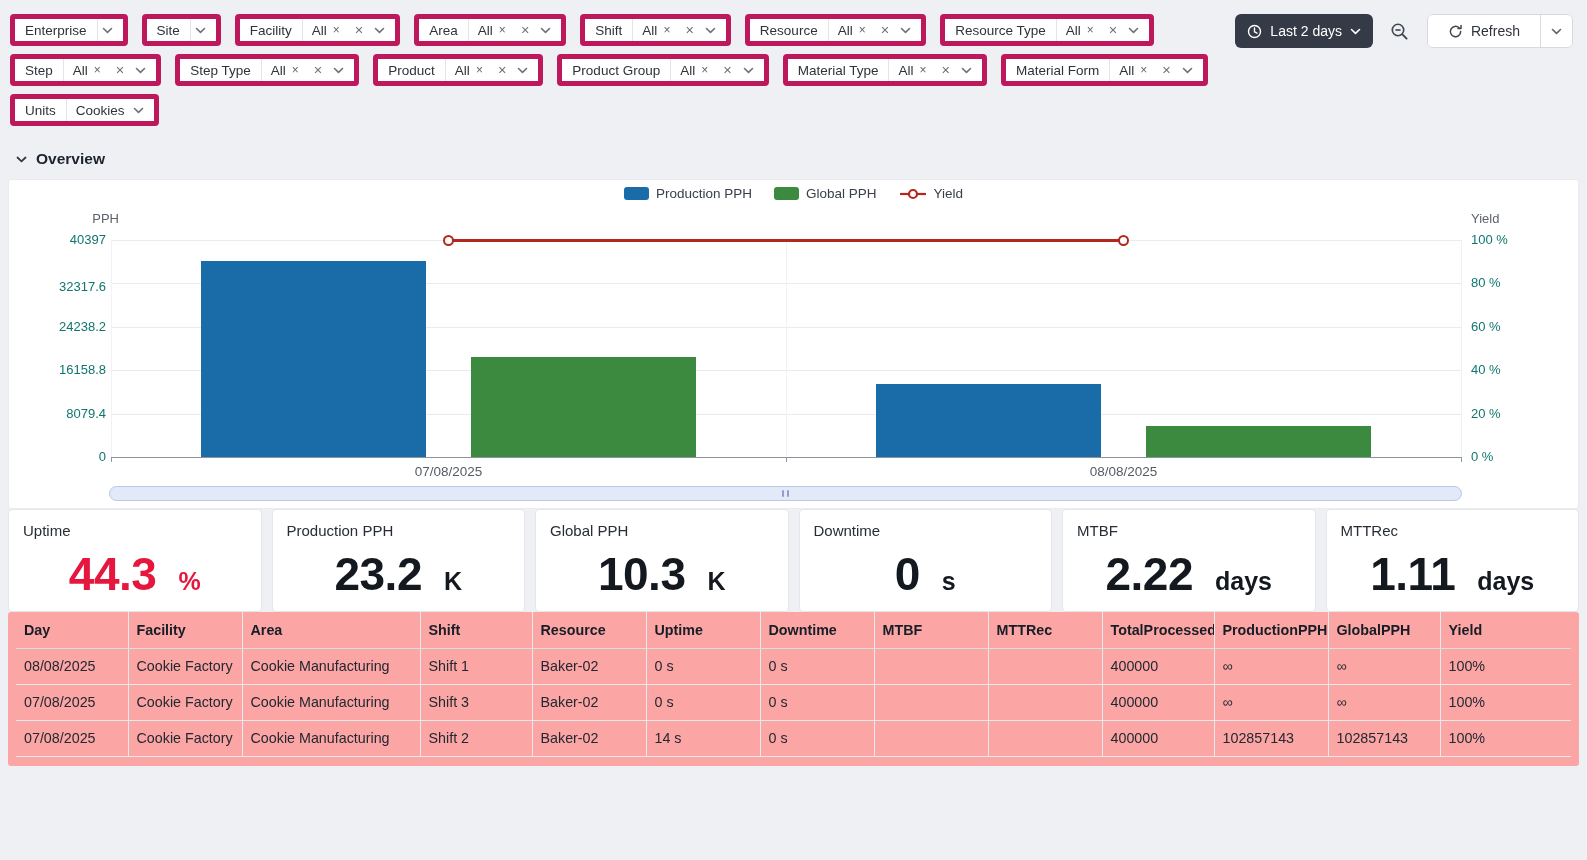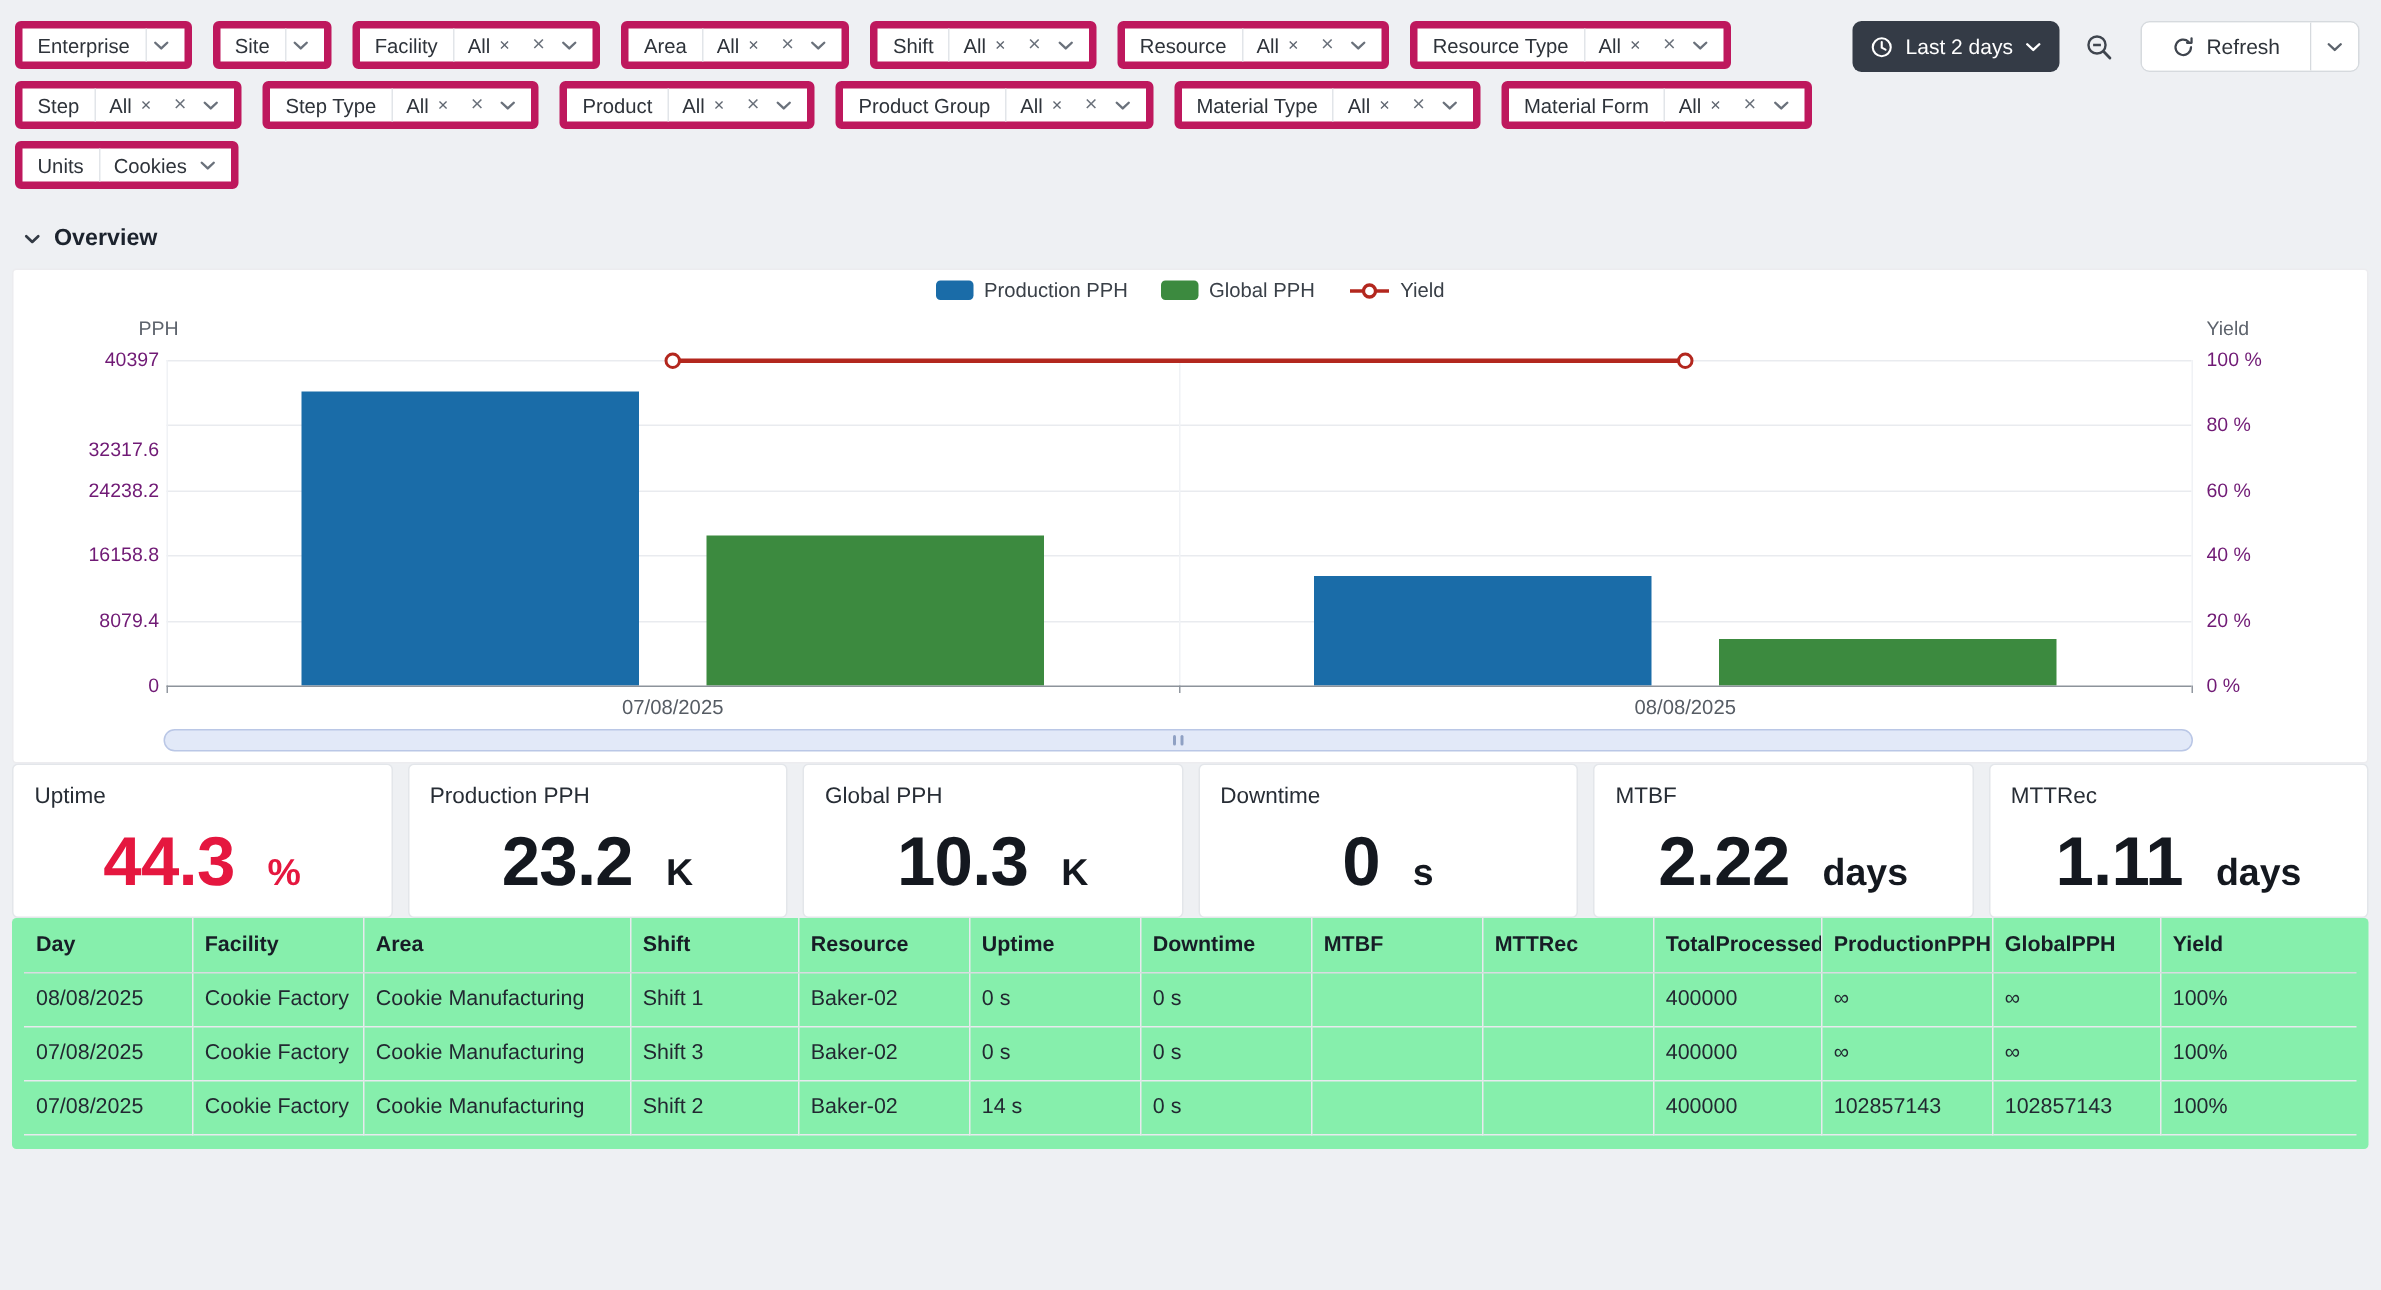--- a/index.html
+++ b/index.html
@@ -33,40 +33,40 @@
 
   
   .chart-panel{position:relative;height:330px;background:#fff;border:1px solid #ececef;border-radius:3px}
   .legend{position:absolute;top:6px;left:0;right:0;display:flex;justify-content:center;gap:22px;align-items:center;font-size:13.5px;color:#3a4048}
   .legend-item{display:inline-flex;align-items:center;gap:7px;cursor:pointer}
   .swatch{width:25px;height:13px;border-radius:3px}
   .gl{position:absolute;height:1px;background:#e9ebef}
   .vgl{position:absolute;width:1px;background:#f0f2f5}
   .xaxis{position:absolute;height:1px;background:#8d939b}
   .tick{position:absolute;width:1px;height:5px;background:#9298a0}
-  .ylab{position:absolute;font-size:13px;color:#701a75;line-height:14px}
+  .ylab{position:absolute;font-size:13px;color:#0f766e;line-height:14px}
   .axis-title{position:absolute;font-size:13px;color:#5d636c}
   .bar{position:absolute}
   .yline{position:absolute;height:3px;background:#b3271e;border-radius:2px}
   .ypoint{position:absolute;width:11px;height:11px;border-radius:50%;border:2.5px solid #b3271e;background:#fff}
   .xlab{position:absolute;font-size:13.5px;color:#565c64;text-align:center}
   .dz{position:absolute;border-radius:8px;background:#e2e9f8;border:1px solid #bac7e6;cursor:pointer}
   .dz-grip{position:absolute;top:3px;bottom:3px;left:50%;margin-left:-4px;display:flex;gap:3px}
   .dz-grip span{width:2px;background:#8fa1c4;border-radius:1px}
 
   
   .kpi-row{display:flex;gap:10px}
   .kpi-card{flex:1;height:103px;background:#fff;border:1px solid #e3e6ea;border-radius:4px;padding:12px 14px;display:flex;flex-direction:column}
   .kpi-title{font-size:15px;color:#272d35}
   .kpi-value-row{margin-top:auto;display:flex;justify-content:center;align-items:baseline;gap:22px;padding-bottom:2px}
   .kpi-value{font-size:46px;font-weight:700;letter-spacing:-.5px;color:#14181f;line-height:1}
   .kpi-unit{font-size:25px;font-weight:700;color:#14181f}
 
   
-  .table-panel{background:#86efac;border-radius:3px;padding:0 8px;min-height:154px}
+  .table-panel{background:#fca5a5;border-radius:3px;padding:0 8px;min-height:154px}
   table{width:100%;border-collapse:collapse;table-layout:fixed;font-size:14.3px}
   th{height:36px;text-align:left;font-weight:700;color:#171d26;border-bottom:1px solid #d9dce1;padding:0 4px 0 8px;white-space:nowrap;overflow:hidden;cursor:pointer}
   td{height:36px;border-bottom:1px solid #e8eaee;padding:0 4px 0 8px;white-space:nowrap;overflow:hidden;color:#222831}
   th:not(:last-child),td:not(:last-child){border-right:1px solid #e8eaee}
 </style>
 </head>
 <body>
 
 <div class="page">
 
@@ -316,21 +316,21 @@
     </span>
     <span>Overview</span>
   </div>
   <div class="chart-panel" id="chart">
       <div class="axis-title" style="top: 31px; left: 0px; width: 110px; text-align: right;">PPH</div>
       <div class="axis-title" style="top: 31px; left: 1462px;">Yield</div>
       <div class="gl" style="left: 102px; width: 1350px; top: 60px;"></div>
       <div class="ylab" style="top: 53px; left: 0px; width: 97px; text-align: right;">40397</div>
       <div class="ylab" style="top: 53px; left: 1462px;">100 %</div>
       <div class="gl" style="left: 102px; width: 1350px; top: 103.4px;"></div>
-      <div class="ylab" style="top: 113px; left: 0px; width: 97px; text-align: right;">32317.6</div>
+      <div class="ylab" style="top: 100px; left: 0px; width: 97px; text-align: right;">32317.6</div>
       <div class="ylab" style="top: 96.4px; left: 1462px;">80 %</div>
       <div class="gl" style="left: 102px; width: 1350px; top: 146.8px;"></div>
       <div class="ylab" style="top: 139.8px; left: 0px; width: 97px; text-align: right;">24238.2</div>
       <div class="ylab" style="top: 139.8px; left: 1462px;">60 %</div>
       <div class="gl" style="left: 102px; width: 1350px; top: 190.2px;"></div>
       <div class="ylab" style="top: 183.2px; left: 0px; width: 97px; text-align: right;">16158.8</div>
       <div class="ylab" style="top: 183.2px; left: 1462px;">40 %</div>
       <div class="gl" style="left: 102px; width: 1350px; top: 233.6px;"></div>
       <div class="ylab" style="top: 226.6px; left: 0px; width: 97px; text-align: right;">8079.4</div>
       <div class="ylab" style="top: 226.6px; left: 1462px;">20 %</div>

